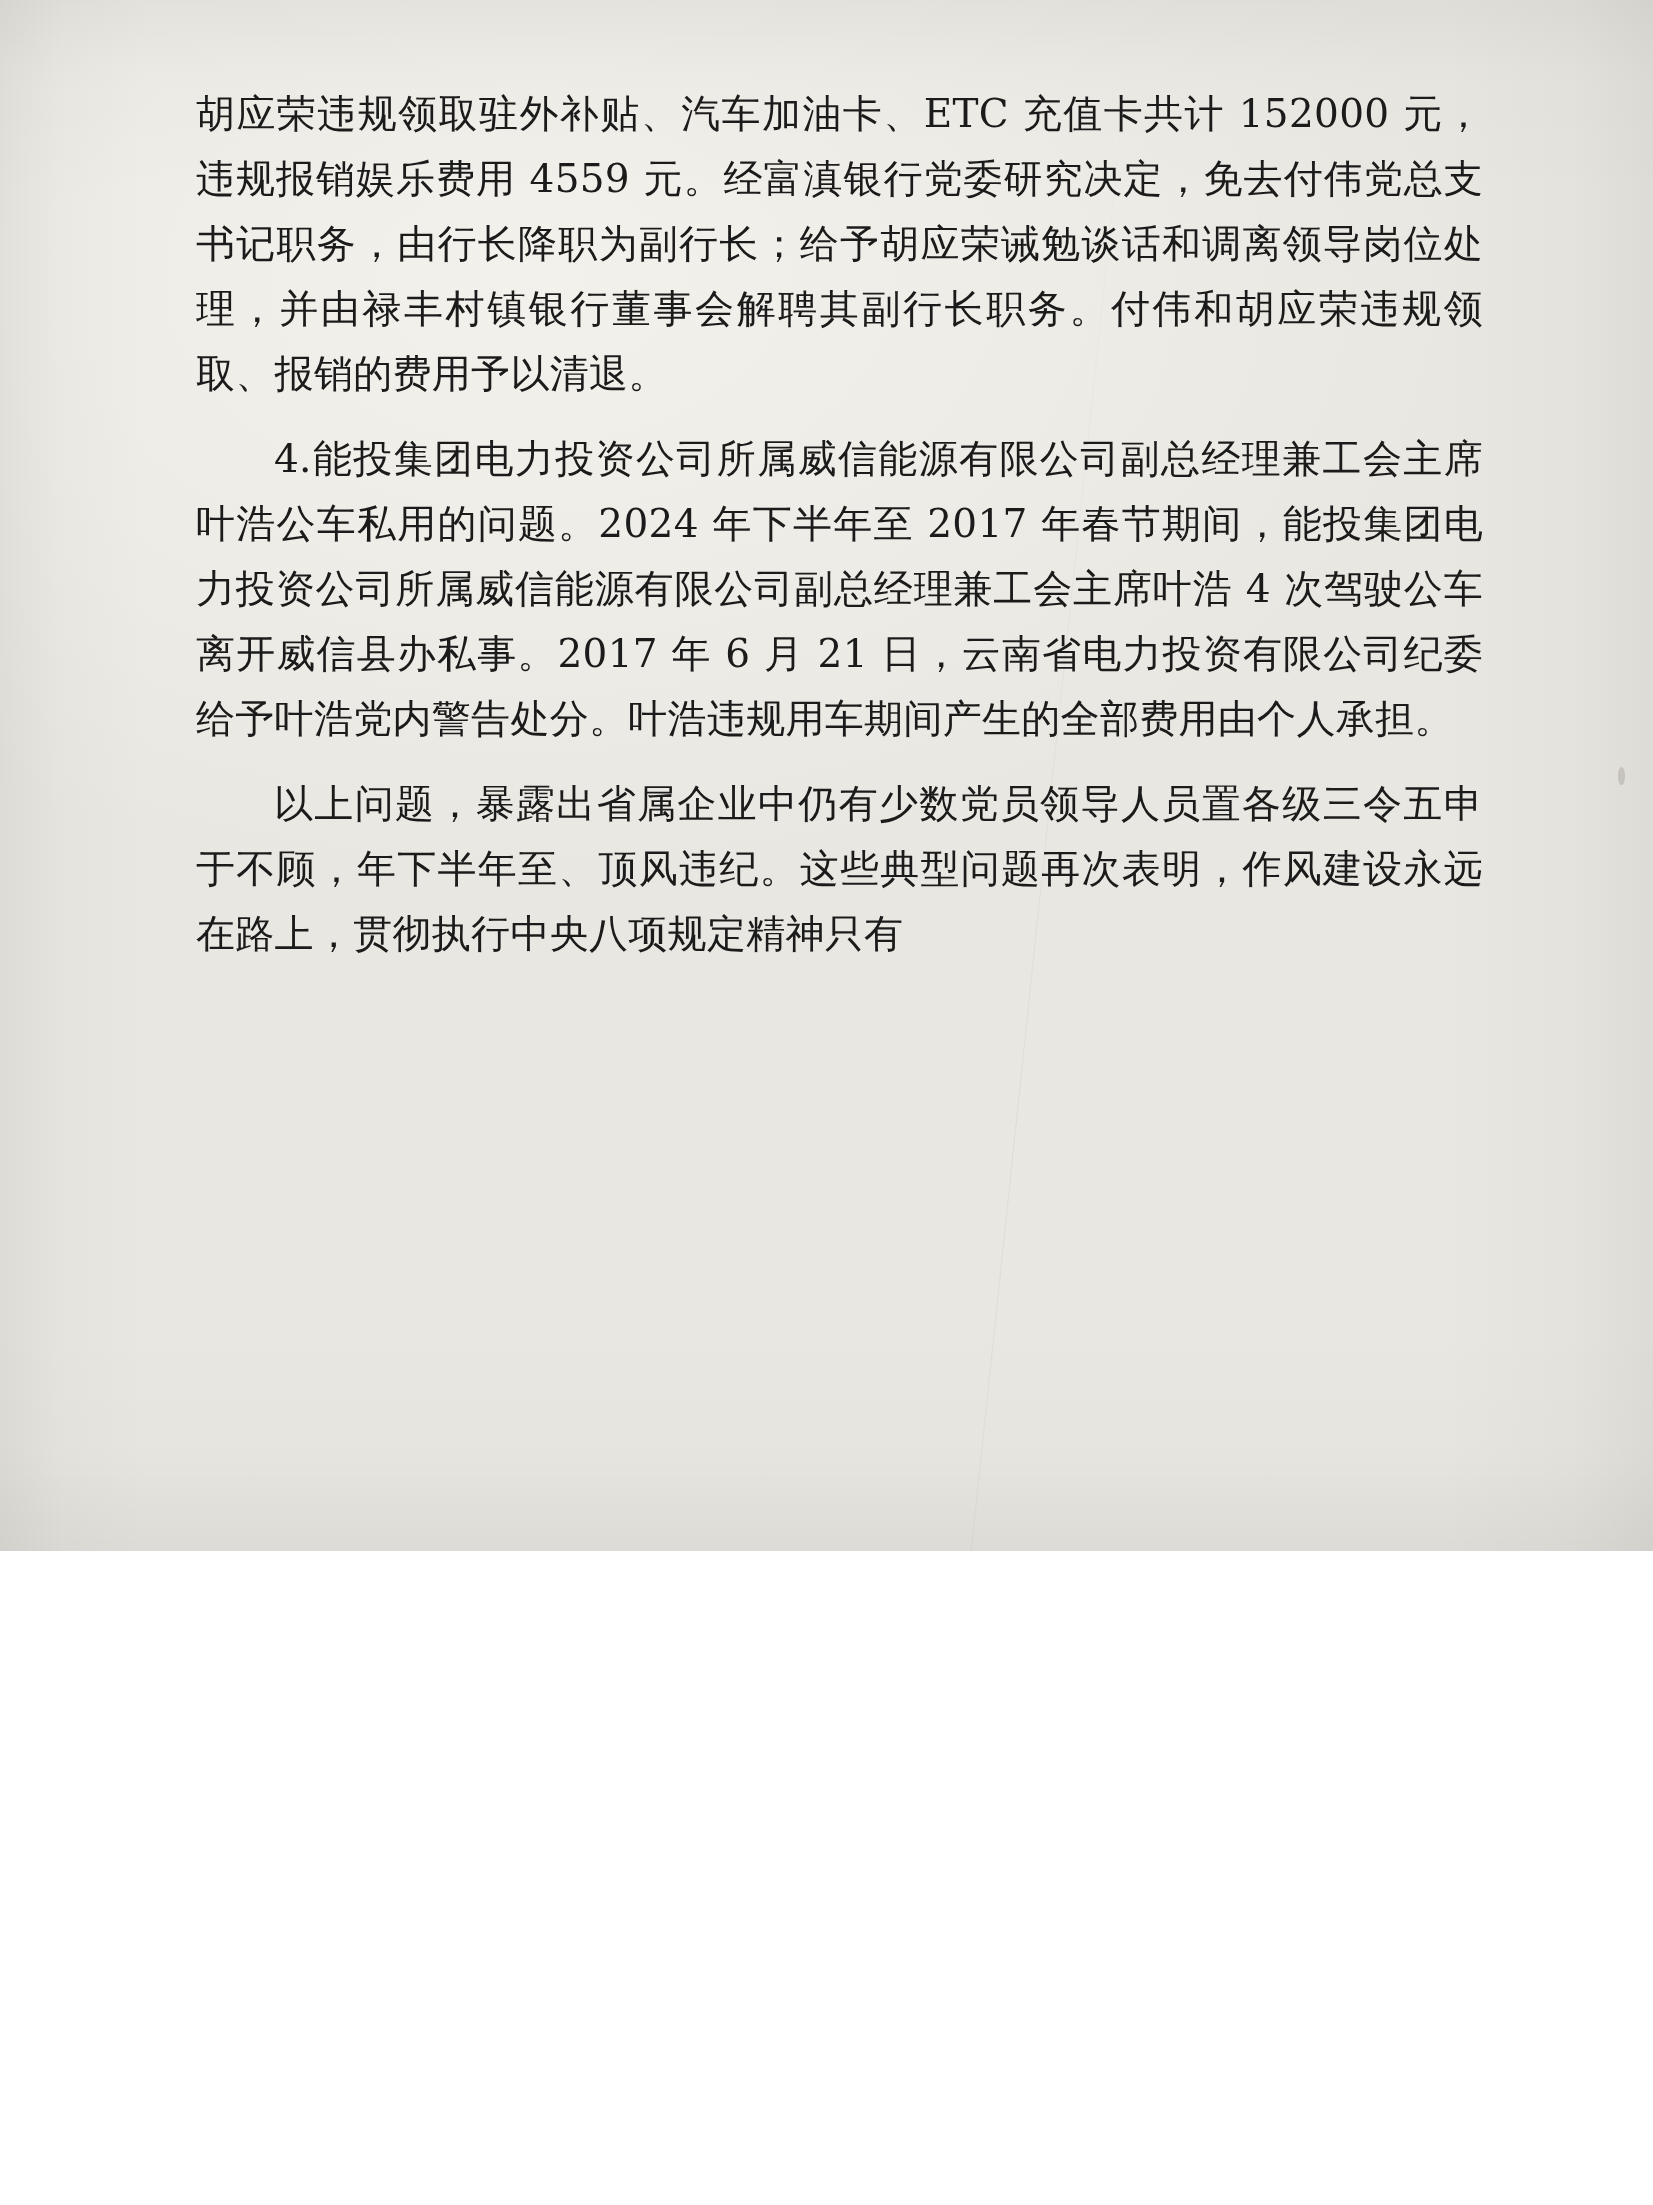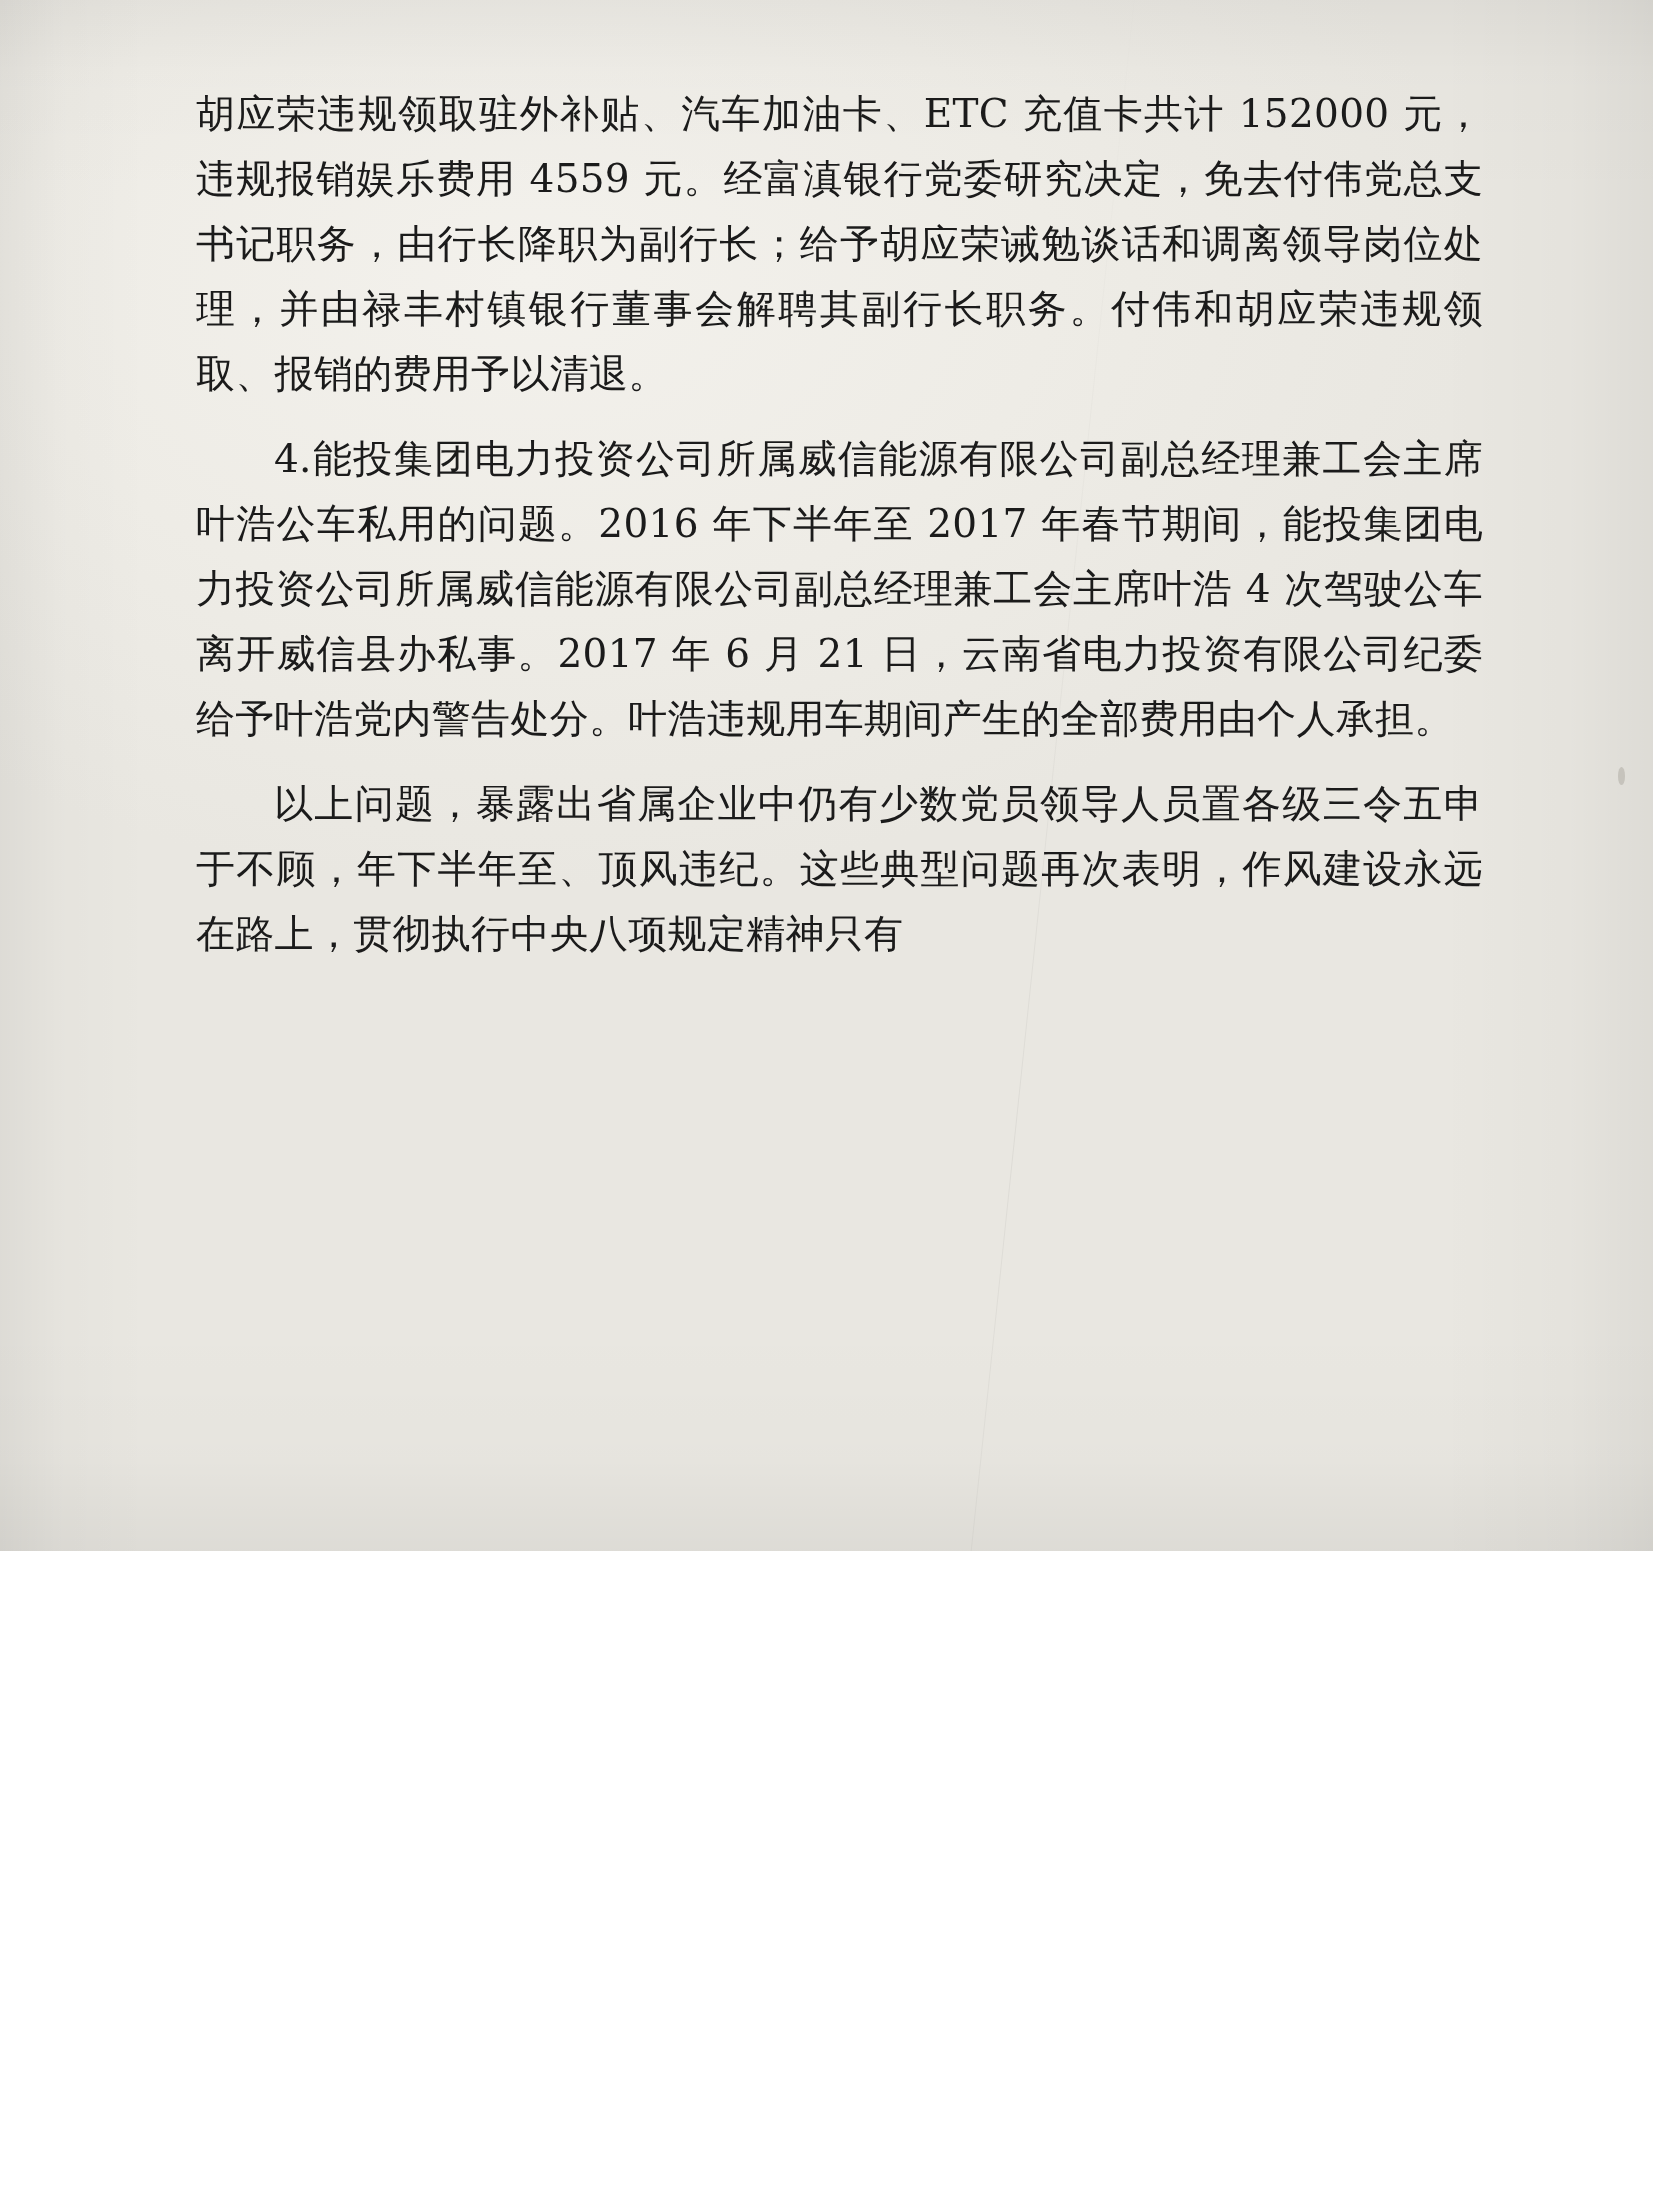--- a/index.html
+++ b/index.html
@@ -81,20 +81,20 @@
 <body>
 
 <div id="page">
 
   <div class="blemish" style="left:1618px; top:767px; width:6.8px; height:17.6px;"></div>
   <div class="blemish" style="left:1622px; top:1557px; width:5.4px; height:27px;"></div>
   <div class="blemish" style="left:1616px; top:1615px; width:4.7px; height:12px;"></div>
 
   <div id="body-text">
     <p>胡应荣违规领取驻外补贴、汽车加油卡、ETC 充值卡共计 152000 元，违规报销娱乐费用 4559 元。经富滇银行党委研究决定，免去付伟党总支书记职务，由行长降职为副行长；给予胡应荣诫勉谈话和调离领导岗位处理，并由禄丰村镇银行董事会解聘其副行长职务。付伟和胡应荣违规领取、报销的费用予以清退。</p>
-    <p class="indent gap">4.能投集团电力投资公司所属威信能源有限公司副总经理兼工会主席叶浩公车私用的问题。2016 年下半年至 2017 年春节期间，能投集团电力投资公司所属威信能源有限公司副总经理兼工会主席叶浩 4 次驾驶公车离开威信县办私事。2017 年 6 月 21 日，云南省电力投资有限公司纪委给予叶浩党内警告处分。叶浩违规用车期间产生的全部费用由个人承担。</p>
+    <p class="indent gap">4.能投集团电力投资公司所属威信能源有限公司副总经理兼工会主席叶浩公车私用的问题。2024 年下半年至 2017 年春节期间，能投集团电力投资公司所属威信能源有限公司副总经理兼工会主席叶浩 4 次驾驶公车离开威信县办私事。2017 年 6 月 21 日，云南省电力投资有限公司纪委给予叶浩党内警告处分。叶浩违规用车期间产生的全部费用由个人承担。</p>
     <p class="indent gap">以上问题，暴露出省属企业中仍有少数党员领导人员置各级三令五申于不顾，年下半年至、顶风违纪。这些典型问题再次表明，作风建设永远在路上，贯彻执行中央八项规定精神只有</p>
   </div>
 
   <div class="pagenum">—2—</div>
 
 </div>
 
 
 </body></html>

